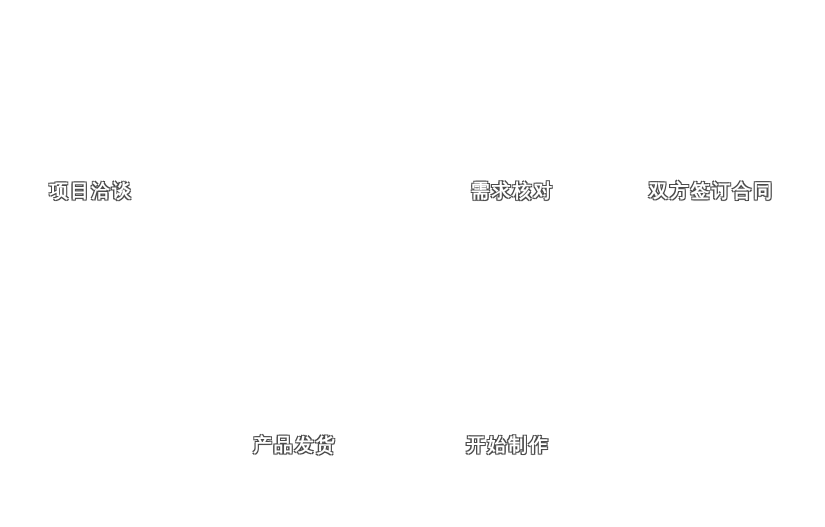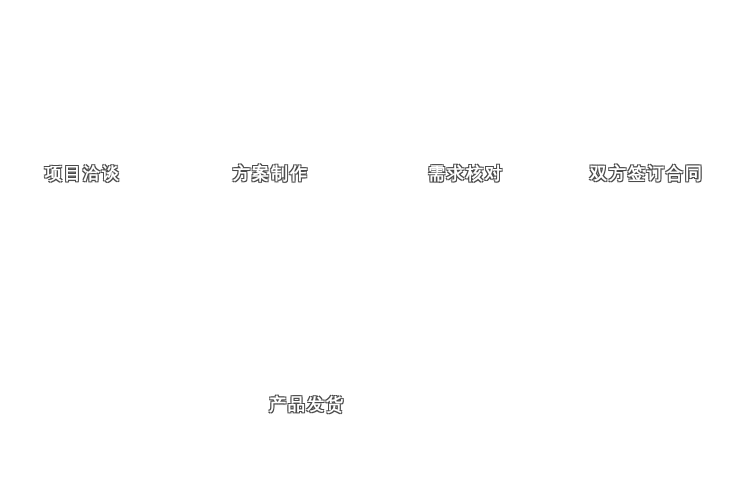--- a/index.html
+++ b/index.html
@@ -37,32 +37,32 @@
 
   
   .pos-step-1 { left: 45px;  top: 162px; }
   .pos-step-2 { left: 233px; top: 162px; }
   .pos-step-3 { left: 428px; top: 162px; }
   .pos-step-4 { left: 590px; top: 162px; }
 
   
   .pos-step-5 { left: 590px; top: 393px; }
   .pos-step-6 { left: 424px; top: 393px; }
-  .pos-step-7 { left: 230px; top: 393px; margin-left: 39px; }
+  .pos-step-7 { left: 230px; top: 393px; }
 </style>
 </head>
 <body>
 
 <div class="canvas">
 
   <span class="step-label pos-step-1">项目洽谈</span>
 
-  <span class="step-label pos-step-2">方案制作</span>
 
   <span class="step-label pos-step-3">需求核对</span>
 
   <span class="step-label pos-step-4">双方签订合同</span>
 
 
+  <span class="step-label pos-step-6">开始制作</span>
 
   <span class="step-label pos-step-7">产品发货</span>
 
 </div>
 
 </body></html>

